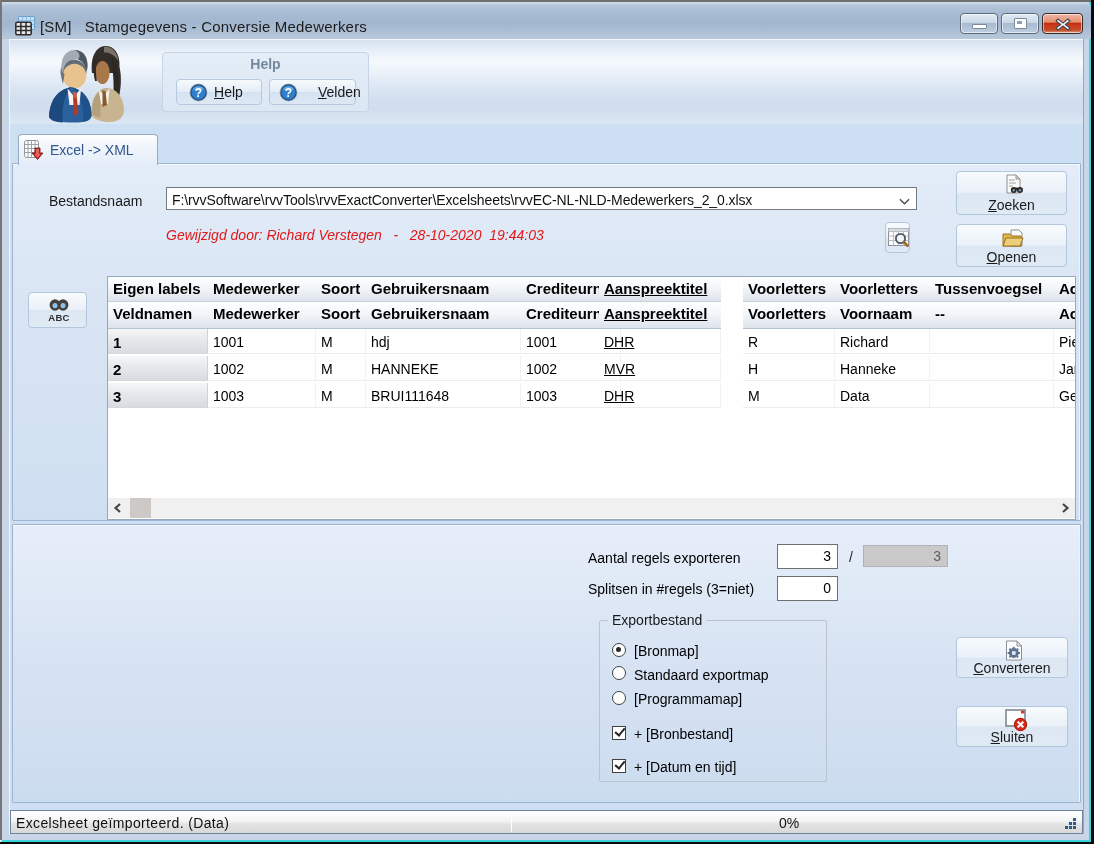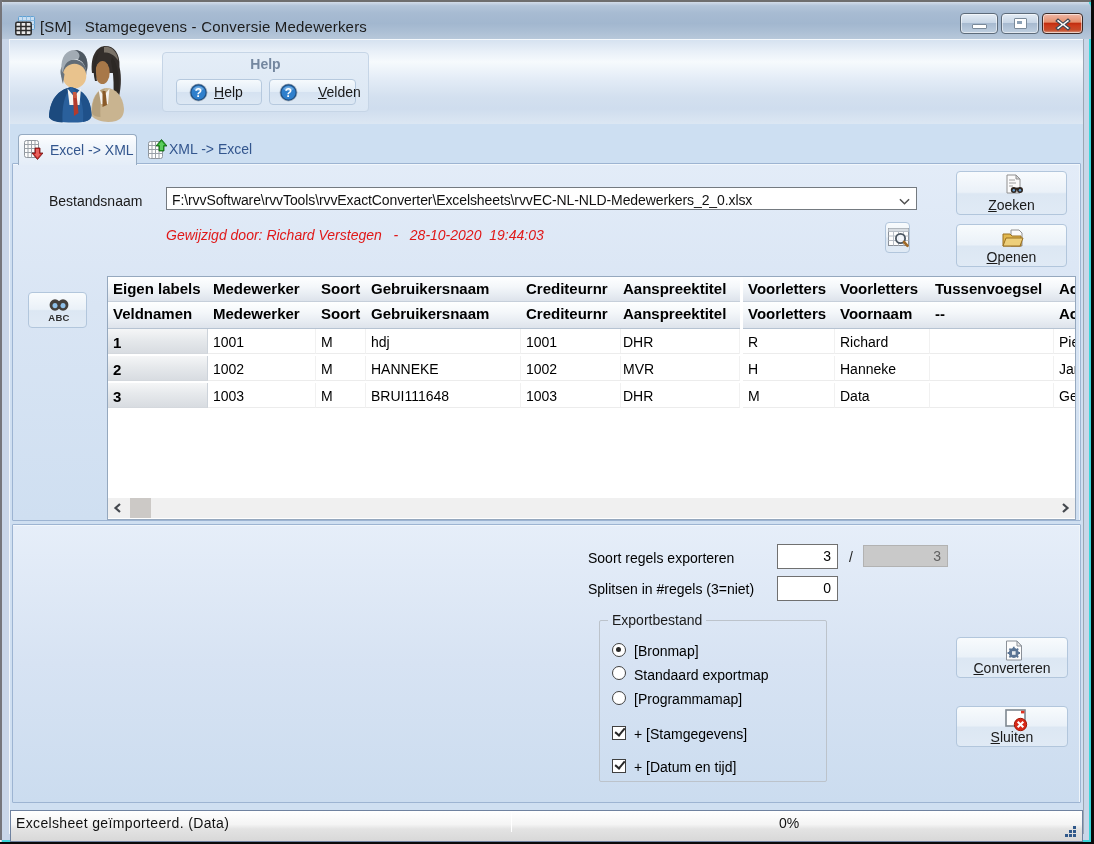--- a/index.html
+++ b/index.html
@@ -42,35 +42,35 @@
     border:1px solid #c6d5e6; border-radius:4px;
     background:linear-gradient(180deg,#e4edf7 0%,#dbe7f4 100%); }
   #helpgrp .grplabel { position:absolute; left:0; right:0; top:3px; text-align:center; color:#74879f; font-size:14px; font-weight:bold; }
   .toolbtn { position:absolute; top:26px; height:26px; border:1px solid #b6c9de; border-radius:4px;
     background:linear-gradient(180deg,#f6fafd 0%,#e3edf7 48%,#d5e2f1 52%,#dde8f4 100%);
     font-size:14px; color:#1a1a1a; }
   .toolbtn .lbl { position:absolute; top:4px; }
   
   #tabstrip { position:absolute; left:0; top:85px; width:1073px; height:39px; background:#cddff2; }
   .tab { position:absolute; top:10px; height:29px; font-size:14px; color:#33568e; white-space:nowrap; }
-  #tab1 { left:8px; width:119px; height:31px; border:1px solid #96abc2; border-bottom:none; border-radius:4px 4px 0 0;
+  #tab1 { left:8px; width:140px; height:31px; border:1px solid #96abc2; border-bottom:none; border-radius:4px 4px 0 0;
     background:linear-gradient(180deg,#fdfeff 0%,#f0f5fb 40%,#e4edf8 100%); z-index:3; }
   #tab2 { left:134px; width:130px; }
   
   #tabpage { position:absolute; left:2px; top:124px; width:1069px; height:358px;
     border:1px solid #9db4d2; border-radius:1px;
     background:linear-gradient(180deg,#e3ecf8 0%,#d9e5f4 40%,#cfdff1 100%);
     box-shadow:inset 0 1px 0 #f2f7fc, inset -1px 0 0 #eef4fa; }
   
   #botpanel { position:absolute; left:2px; top:485px; width:1069px; height:279px;
     border:1px solid #9db4d2; border-radius:1px;
     background:linear-gradient(180deg,#e6eef9 0%,#d7e3f3 50%,#cbdcef 100%);
     box-shadow:inset 0 1px 0 #f2f7fc, inset -1px 0 0 #eef4fa; }
   
-  #statusbar { position:absolute; left:0px; top:771px; width:1073px; height:32px;
+  #statusbar { position:absolute; left:0px; top:771px; width:1073px; height:24px;
     border:1px solid #6f82a0;
     background:linear-gradient(180deg,#ffffff 0%,#f4f4f4 45%,#e3e3e3 60%,#d8d8d8 100%); }
   #statusbar .txt { position:absolute; left:5px; top:4px; font-size:14px; letter-spacing:.35px; color:#111; }
   #statusbar .div1 { position:absolute; left:500px; top:1px; height:20px; width:1px; background:#c0c0c0; border-right:1px solid #fff; }
   #statusbar .pct { position:absolute; left:500px; width:556px; top:4px; text-align:center; font-size:14px; color:#111; }
   
   .grip { position:absolute; width:3px; height:3px; background:#30588a; }
   
   .btn { position:absolute; border:1px solid #b2c6dc; border-radius:4px;
     background:linear-gradient(180deg,#f8fbfd 0%,#eaf1f8 48%,#dce7f3 52%,#e0eaf5 100%);
@@ -170,29 +170,20 @@
   <div id="tabstrip">
     <div class="tab" id="tab1">
       <svg class="abs" style="left:5px;top:5px" width="19" height="20" viewBox="0 0 19 20">
         <rect x="0.5" y="0.5" width="14" height="17" rx="2" fill="#fdfdfd" stroke="#8e959c"></rect>
         <path d="M0.5 4.5 h14 M0.5 8.5 h14 M0.5 12.5 h14 M4 0.5 v17 M7.5 0.5 v17 M11 0.5 v17" stroke="#9aa1a8" stroke-width="1"></path>
         <path d="M11 8 h5 v5 h3 l-5.5 6.5 -5.5 -6.5 h3 z" fill="#cc2a28" stroke="#6e0f0f" stroke-width=".8"></path>
         <path d="M12 9 h3 v5 h1.6 l-3.1 3.8 -3.1 -3.8 h1.6 z" fill="#e8625e"></path>
       </svg>
       <span class="abs" style="left:31px;top:7px">Excel -&gt; XML</span>
     </div>
-    <div class="tab" id="tab2">
-      <svg class="abs" style="left:4px;top:5px" width="19" height="20" viewBox="0 0 19 20">
-        <rect x="0.5" y="2.5" width="14" height="17" rx="2" fill="#fdfdfd" stroke="#8e959c"></rect>
-        <path d="M0.5 6.5 h14 M0.5 10.5 h14 M0.5 14.5 h14 M4 2.5 v17 M7.5 2.5 v17 M11 2.5 v17" stroke="#9aa1a8" stroke-width="1"></path>
-        <path d="M11 12 h5 v-5 h3 l-5.5 -6.5 -5.5 6.5 h3 z" fill="#28a428" stroke="#0d5c0d" stroke-width=".8"></path>
-        <path d="M12 11 h3 v-5 h1.6 l-3.1 -3.8 -3.1 3.8 h1.6 z" fill="#5ecc5e"></path>
-      </svg>
-      <span class="abs" style="left:25px;top:7px">XML -&gt; Excel</span>
-    </div>
   </div>
   <div id="tabpage">
 
     <div class="abs" style="left:36px;top:29px;font-size:14px;color:#1a1a1a">Bestandsnaam</div>
     <div class="abs" style="left:153px;top:23px;width:751px;height:23px;background:#fff;border:1px solid #747a80">
       <div class="abs" style="left:5px;top:4px;font-size:14px;letter-spacing:-.1px;color:#111;white-space:nowrap">F:\rvvSoftware\rvvTools\rvvExactConverter\Excelsheets\rvvEC-NL-NLD-Medewerkers_2_0.xlsx</div>
       <svg class="abs" style="right:6px;top:10px" width="11" height="8" viewBox="0 0 12 8">
           <path d="M1 1 L6 6 L11 1" stroke="#505050" stroke-width="1.6" fill="none"></path>
         </svg>
     </div>
@@ -321,47 +312,47 @@
         border-bottom:1px solid #c6cfda; }
       .td .c { border-bottom:1px solid #ececec; border-right:1px solid #f1f1f1; padding-top:5px; }
       .td .rh { font-weight:bold; font-size:15px;
         background:linear-gradient(180deg,#f5f6f7 0%,#e6e9ec 45%,#d8dce1 100%);
         border-right:1px solid #cdd3da; border-bottom:1px solid #d4d8dd; }
       .c0 { left:0; width:100px; }
       .c1 { left:100px; width:108px; }
       .c2 { left:208px; width:50px; }
       .c3 { left:258px; width:155px; }
       .c4 { left:413px; width:100px; }
-      .c5 { left:510px; width:122px; }
+      .c5 { left:491px; width:122px;text-decoration:underline; }
       .c6 { left:635px; width:92px; }
       .c7 { left:727px; width:95px; }
       .c8 { left:822px; width:124px; }
       .c9 { left:946px; width:130px; }
     </style>
   </div>
   <div id="botpanel">
 
-    <div class="abs" style="left:575px;top:25px;font-size:14px;">Soort regels exporteren</div>
+    <div class="abs" style="left:575px;top:25px;font-size:14px;">Aantal regels exporteren</div>
     <div class="numbox" style="left:764px;top:19px;width:61px;height:25px;line-height:23px;">3</div>
     <div class="abs" style="left:836px;top:24px;font-size:14px;color:#222">/</div>
     <div class="numbox" style="left:850px;top:20px;width:85px;height:22px;line-height:20px;background:#c9c9c9;border:1px solid #b2b2b2;color:#606060">3</div>
     <div class="abs" style="left:575px;top:56px;font-size:14px;">Splitsen in #regels (3=niet)</div>
     <div class="numbox" style="left:764px;top:51px;width:61px;height:25px;line-height:23px;">0</div>
 
     <fieldset class="abs" style="left:586px;top:87px;width:228px;height:170px;border:1px solid #bcc3cb;border-radius:2px;">
       <legend style="margin-left:8px;padding:0 4px;font-size:14px;color:#1a1a1a">Exportbestand</legend>
     </fieldset>
     <div class="abs radio" style="left:599px;top:118px"></div>
     <div class="abs" style="left:621px;top:118px;font-size:14px">[Bronmap]</div>
     <div class="abs radio off" style="left:599px;top:141px"></div>
     <div class="abs" style="left:621px;top:142px;font-size:14px">Standaard exportmap</div>
     <div class="abs radio off" style="left:599px;top:166px"></div>
     <div class="abs" style="left:621px;top:166px;font-size:14px">[Programmamap]</div>
     <div class="abs cb" style="left:599px;top:201px"></div>
-    <div class="abs" style="left:621px;top:201px;font-size:14px">+ [Stamgegevens]</div>
+    <div class="abs" style="left:621px;top:201px;font-size:14px">+ [Bronbestand]</div>
     <div class="abs cb" style="left:599px;top:234px"></div>
     <div class="abs" style="left:621px;top:234px;font-size:14px">+ [Datum en tijd]</div>
 
     <div class="btn" style="left:943px;top:112px;width:112px;height:41px;">
       <svg class="abs" style="left:47px;top:2px" width="20" height="21" viewBox="0 0 20 21">
         <path d="M2.5 1 h10.5 l4.5 5 v14 h-15 z" fill="#fcfcfc" stroke="#8a9098"></path>
         <path d="M13 1 l4.5 5 h-4.5 z" fill="#eeeeee" stroke="#8a9098"></path>
         <circle cx="9.8" cy="13" r="5" fill="#5a7494"></circle>
         <rect x="8" y="11.2" width="3.6" height="3.6" fill="#e8ecf0"></rect>
         <g stroke="#5a7494" stroke-width="1.8">

